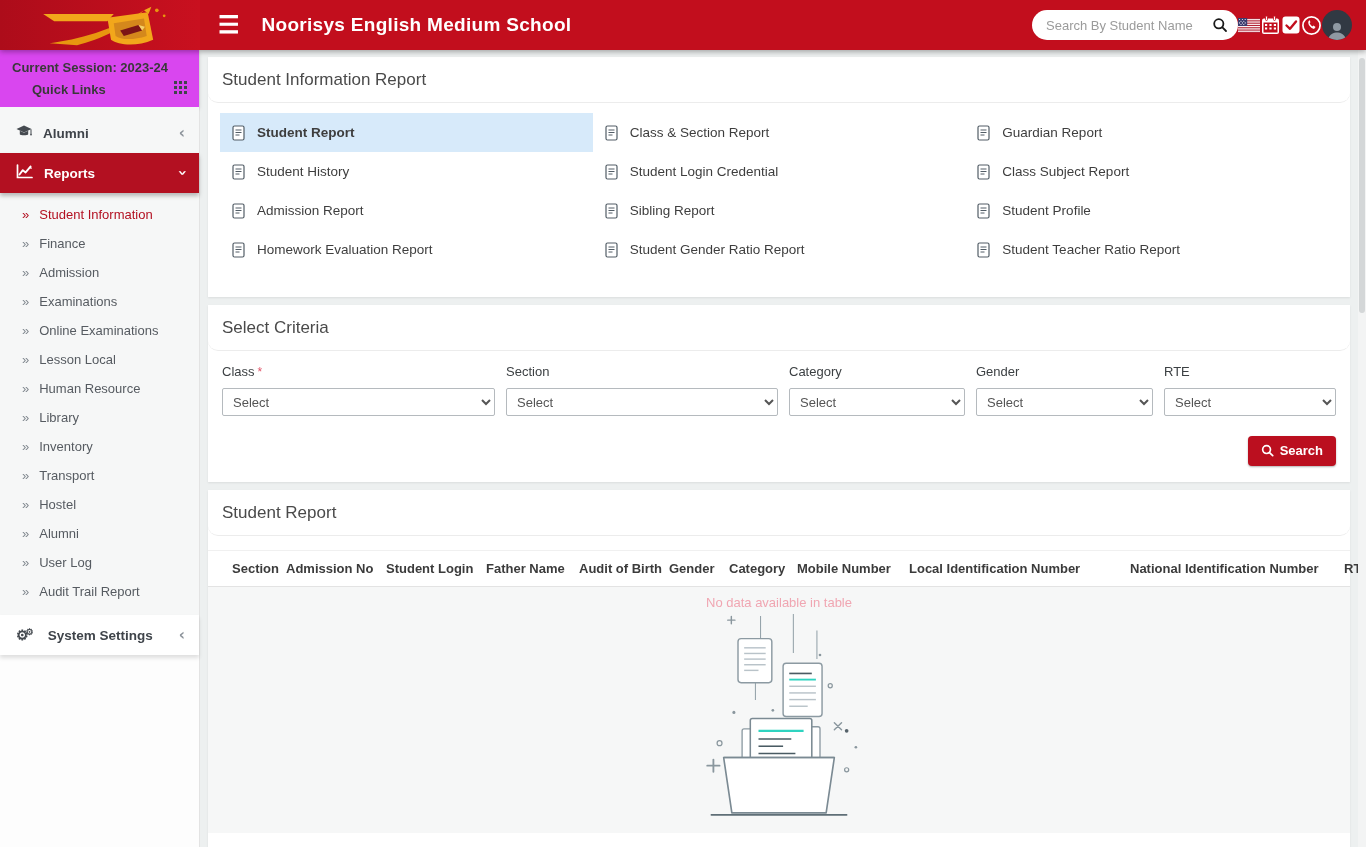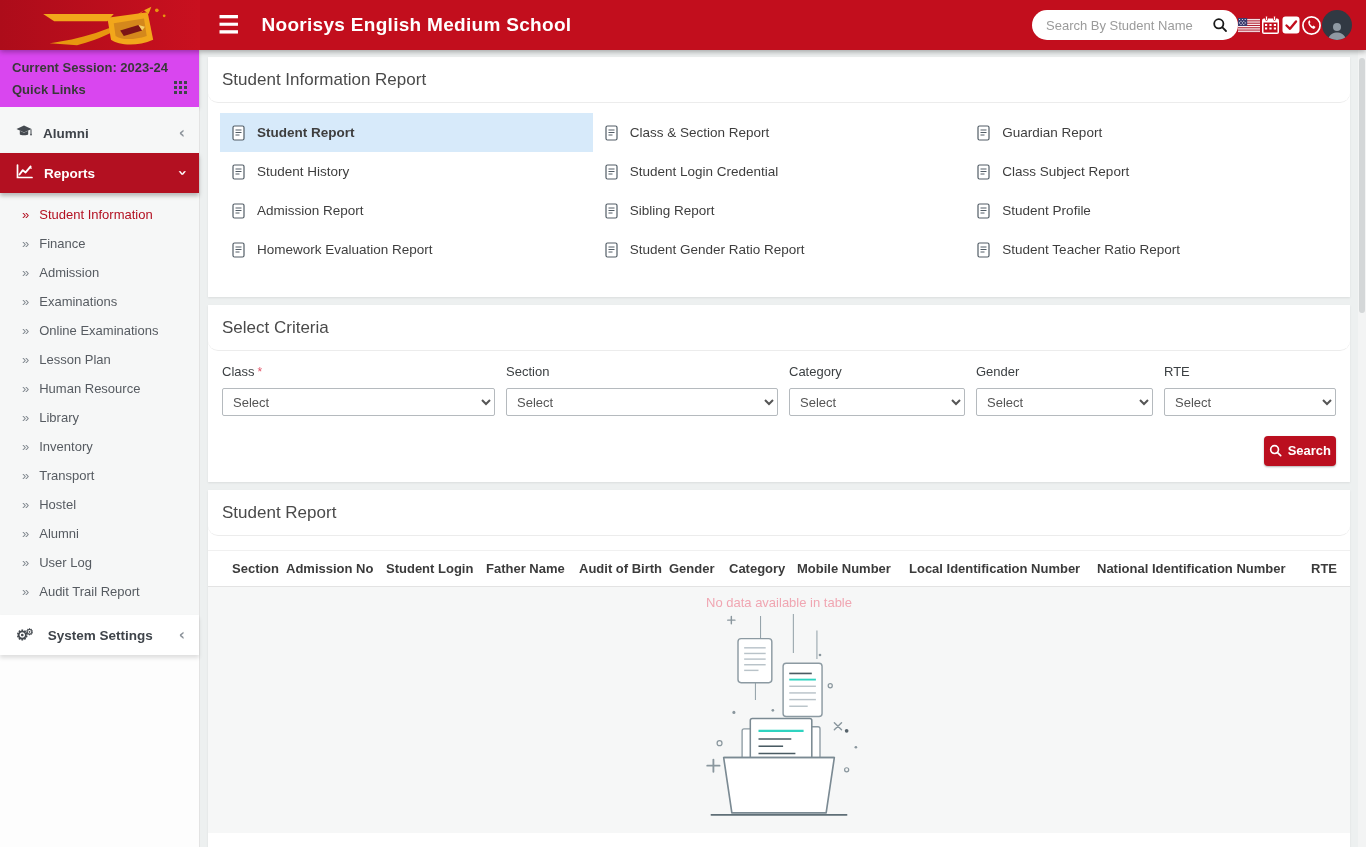--- a/index.html
+++ b/index.html
@@ -15,21 +15,21 @@
   .search-pill { width:206px; height:30px; background:#fff; border-radius:16px; display:flex; align-items:center; padding:0 10px 0 14px; }
   .search-pill input { border:none; outline:none; flex:1; min-width:0; font-size:13px; color:#555; background:transparent; }
   .search-pill input::placeholder { color:#9b9b9b; }
   .hicon { display:flex; align-items:center; justify-content:center; cursor:pointer; }
   .avatar { width:30px; height:30px; border-radius:50%; background:#313943; overflow:hidden; display:flex; align-items:flex-end; justify-content:center; cursor:pointer; }
 
   
   .sidebar { position:fixed; top:50px; left:0; width:200px; bottom:0; background:#fdfdfd; border-right:1px solid #e3e3e3; z-index:20; }
   .session-card { background:#d946ef; box-shadow:0 2px 4px rgba(0,0,0,.15); padding:8px 12px 9px; }
   .session-line { font-size:13px; font-weight:bold; color:#393939; line-height:19px; }
-  .ql-row { display:flex; justify-content:space-between; align-items:center; margin-top:3px; cursor:pointer; }
+  .ql-row { display:flex; justify-content:space-between; align-items:center; margin-top:3px; cursor:pointer;margin-left:20px; }
   .ql-row span.lbl { font-size:13px; font-weight:bold; color:#393939; }
   .navlist { background:#f6f7f7; padding-top:6px; }
   .nav-item { height:40px; display:flex; align-items:center; gap:11px; padding:0 14px 0 16px; font-size:13.5px; font-weight:bold; color:#3f444a; cursor:pointer; }
   .nav-item .chev { margin-left:auto; color:#8d949b; font-size:15px; font-family:"DejaVu Sans",sans-serif; }
   .nav-item.active-red { background:#b31021; color:#fff; box-shadow:0 3px 4px rgba(0,0,0,.25); }
   .nav-item.active-red .chev { color:#fff; display:inline-block; transform:rotate(-90deg); }
   .subnav { padding:7px 0 9px; }
   .subnav-item { height:29px; display:flex; align-items:center; gap:10px; padding:0 14px 0 22px; font-size:13px; color:#565b61; cursor:pointer; }
   .subnav-item .arrows { color:#80878e; font-size:13px; }
   .subnav-item.active { color:#b31021; }
@@ -46,27 +46,27 @@
   .links-grid { display:grid; grid-template-columns:1fr 1fr 1fr; padding:10px 12px 28px; }
   .link-item { display:flex; align-items:center; gap:12px; height:39px; padding:0 12px; font-size:13.5px; color:#3e3e3e; cursor:pointer; }
   .link-item.active { background:#d7eafa; font-weight:bold; }
 
   .criteria-body { padding:13px 14px 16px; }
   .fields { display:grid; grid-template-columns:273px 272px 176px 177px 1fr; gap:11px; }
   .field label { font-size:13px; color:#3c4043; display:block; margin-bottom:9px; }
   .req { color:#e0566a; margin-left:3px; font-size:12px; }
   .field select { width:100%; height:28px; border:1px solid #b5babe; border-radius:2px; color:#555; font-size:13px; padding:0 6px; background:#fff; outline:none; }
   .search-row { display:flex; justify-content:flex-end; margin-top:20px; }
-  .btn-search { background:#bb0f1f; color:#fff; border:none; border-radius:4px; padding:7px 5px 8px; font-size:13px; font-weight:bold; display:flex; align-items:center; gap:6px; cursor:pointer; box-shadow:0 1px 2px rgba(0,0,0,.3); }
+  .btn-search { background:#bb0f1f; color:#fff; border:none; border-radius:4px; padding:7px 13px 8px; font-size:13px; font-weight:bold; display:flex; align-items:center; gap:6px; cursor:pointer; box-shadow:0 1px 2px rgba(0,0,0,.3); }
 
   .panel.report { min-height:366px; margin-bottom:0; }
   .thead { display:flex; align-items:center; padding:10px 12px 10px 24px; border-bottom:1px solid #e3e3e3; font-weight:bold; font-size:13px; color:#3b3b3b; margin-top:14px; border-top:1px solid #f0f0f0; white-space:nowrap; }
   .th { flex:0 0 auto; }
   .th.c0{width:54px}.th.c1{width:100px}.th.c2{width:100px}.th.c3{width:93px}.th.c4{width:90px}
-  .th.c5{width:60px}.th.c6{width:68px}.th.c7{width:112px}.th.c8{width:188px}.th.c9{width:214px}
+  .th.c5{width:60px}.th.c6{width:68px}.th.c7{width:112px}.th.c8{width:221px}.th.c9{width:214px}
   .th.c10{margin-left:auto; padding-right:6px;}
   .empty-zone { background:#f6f7f7; text-align:center; padding:6px 0 10px; }
   .no-data { color:#f0a6b2; font-size:13px; padding:2px 0 4px; }
   .hint-row { text-align:center; padding:13px 0 15px; color:#218838; font-weight:bold; font-size:14px; background:#fff; }
   .hint-row .arr { font-size:16px; margin-right:6px; font-family:"DejaVu Sans",sans-serif; }
 
   
   .vscroll { position:fixed; top:50px; right:0; width:8px; bottom:0; background:#f3f4f4; z-index:25; }
   .vscroll .thumb { position:absolute; top:8px; left:1px; right:1px; height:255px; background:#d4d7d8; border-radius:4px; }
 </style>
@@ -228,21 +228,21 @@
       <div class="subnav-item">
           <span class="arrows">»</span>
           <span>Examinations</span>
         </div>
       <div class="subnav-item">
           <span class="arrows">»</span>
           <span>Online Examinations</span>
         </div>
       <div class="subnav-item">
           <span class="arrows">»</span>
-          <span>Lesson Plan</span>
+          <span>Lesson Local</span>
         </div>
       <div class="subnav-item">
           <span class="arrows">»</span>
           <span>Human Resource</span>
         </div>
       <div class="subnav-item">
           <span class="arrows">»</span>
           <span>Library</span>
         </div>
       <div class="subnav-item">

